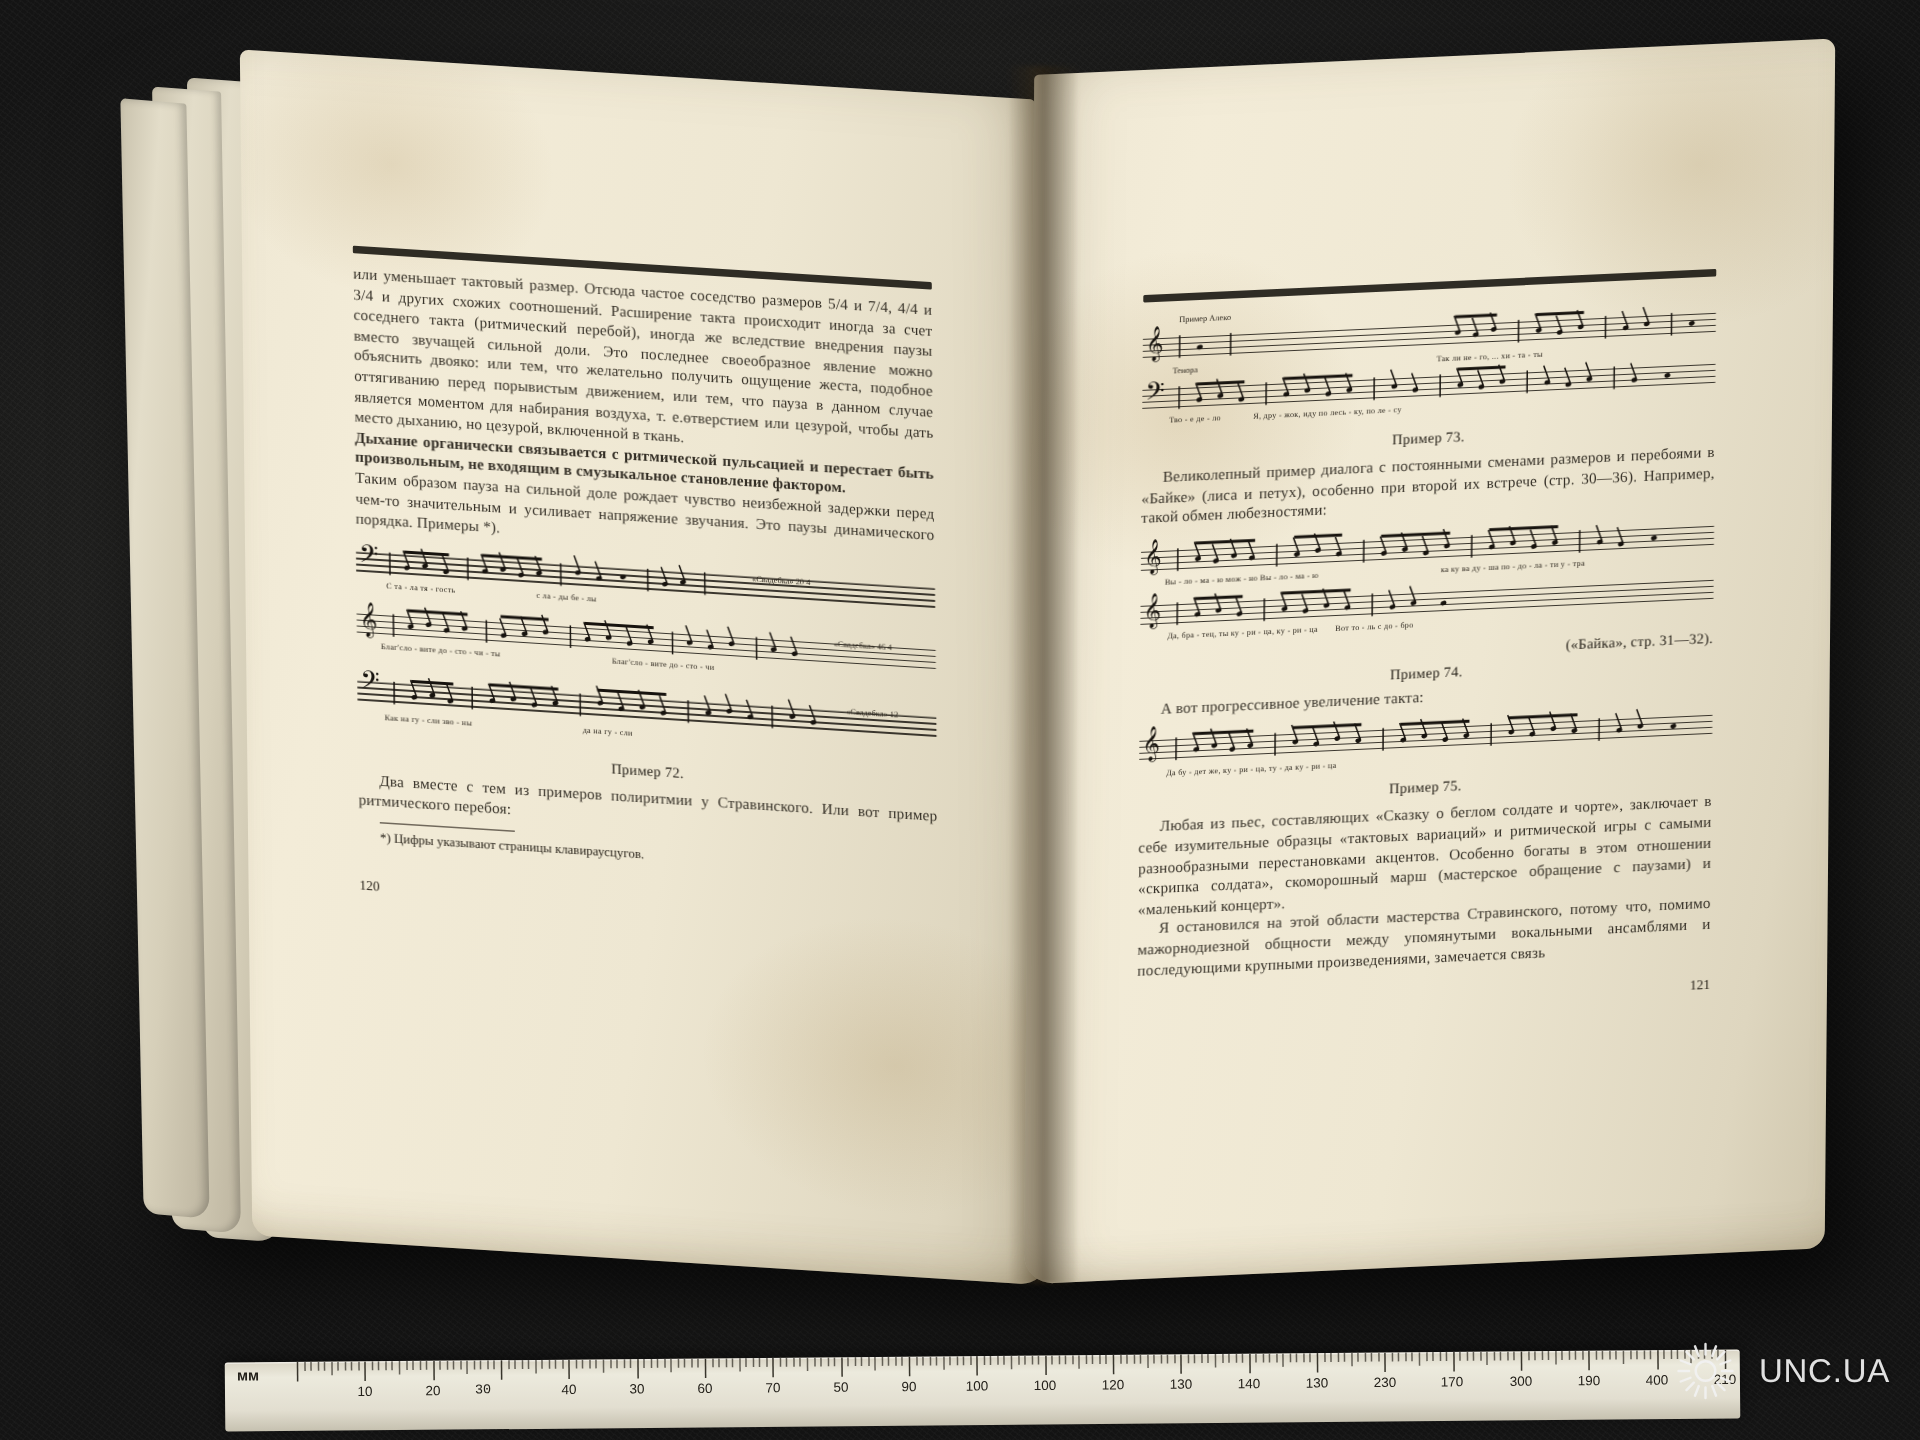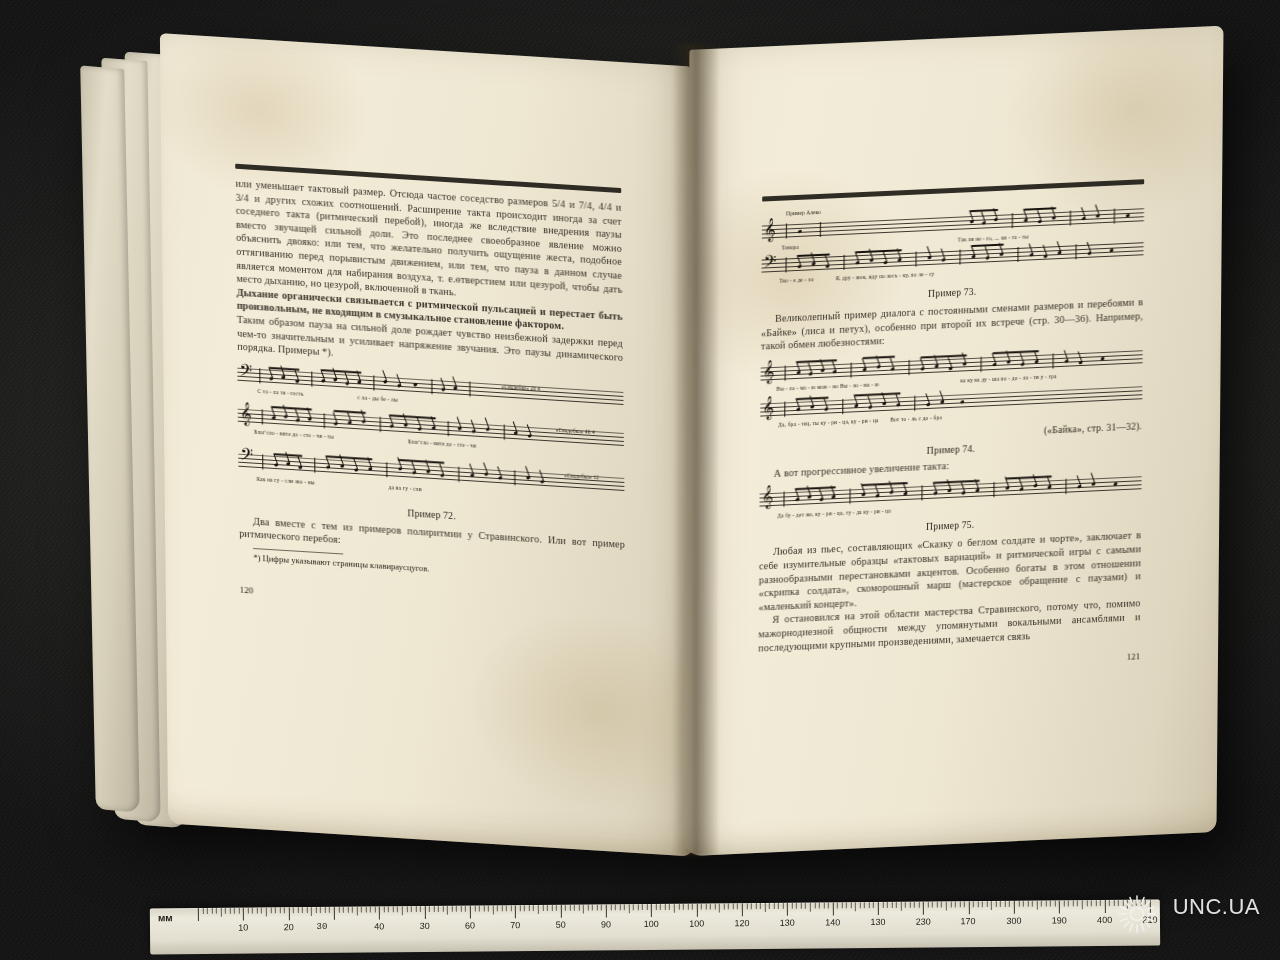--- a/index.html
+++ b/index.html
@@ -215,21 +215,21 @@
   #ruler .mm {
     position: absolute; left: 8px; top: 4px;
     font-family: "Liberation Sans", sans-serif;
     font-size: 10px; color: #23201a; font-weight: bold;
   }
 
   
   #watermark {
     position: absolute;
     right: 20px; bottom: 26px;
-    display: flex; gap: 16px;
+    display: flex; align-items: center; gap: 16px;
     opacity: 0.92;
   }
   #watermark .sun {
     position: relative; width: 40px; height: 40px;
   }
   #watermark .wm-text {
     font-family: "Liberation Sans", sans-serif;
     font-size: 22px; letter-spacing: 0.5px;
     color: #f2f2f2;
     text-shadow: 0 1px 3px rgba(0,0,0,0.6);

